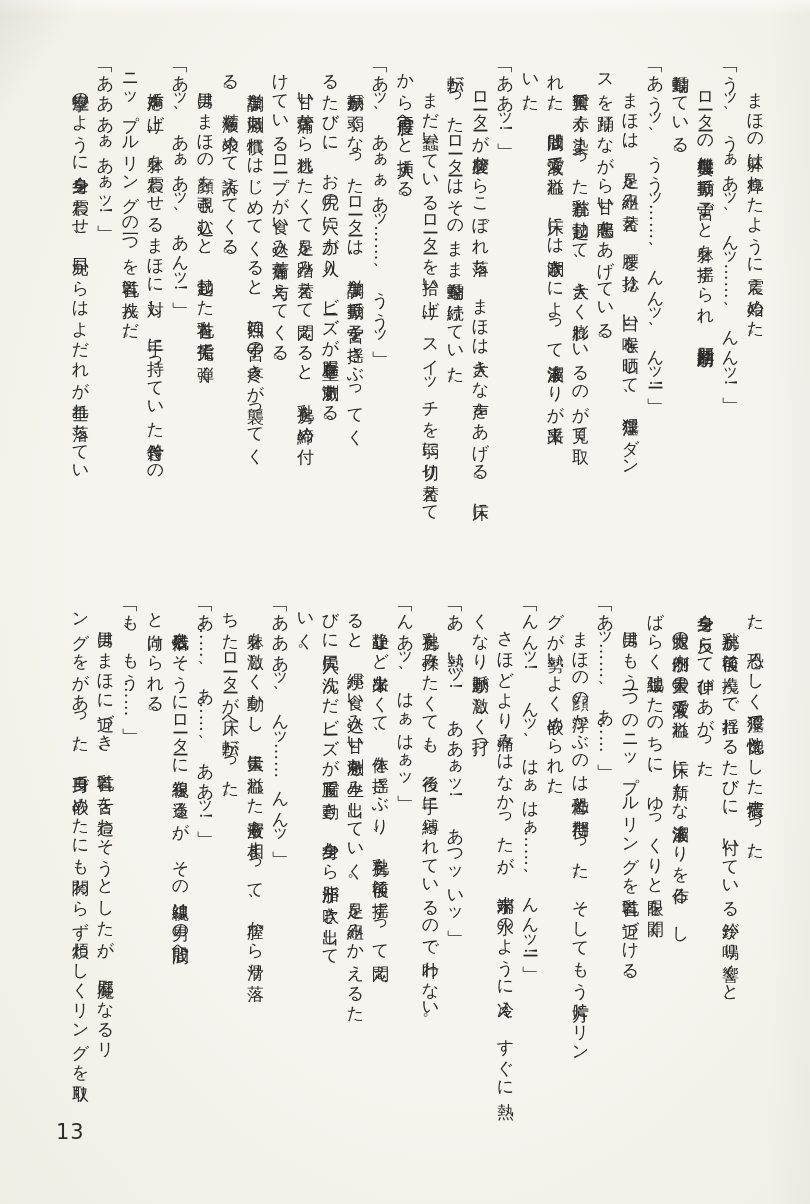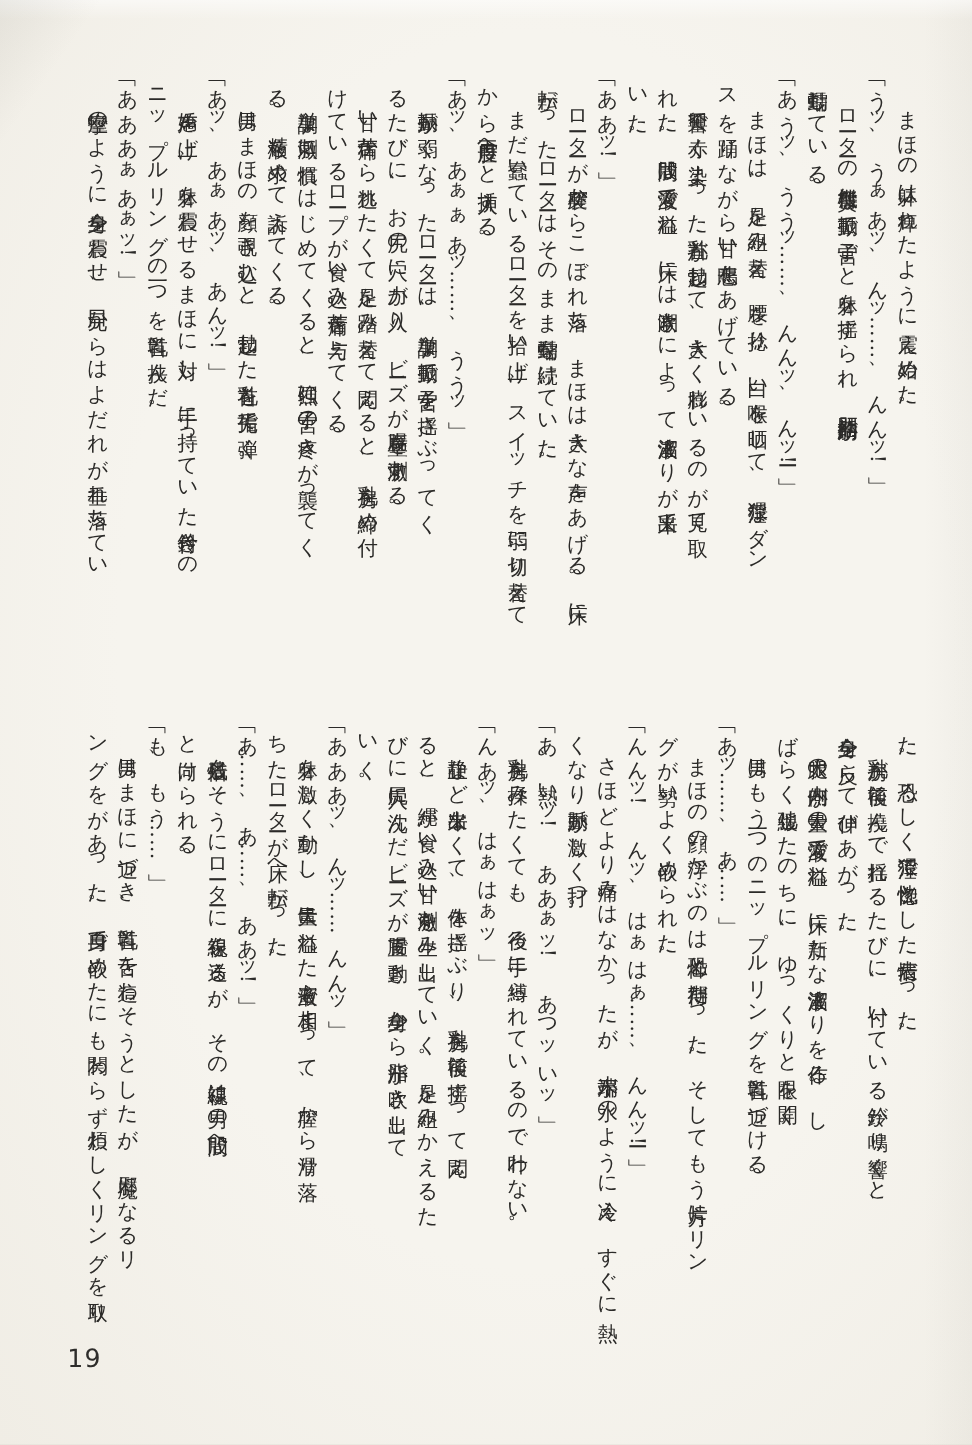--- a/index.html
+++ b/index.html
@@ -109,14 +109,14 @@
       <p class="line">「あああッ、んッ……んんッ」</p>
       <p class="line indent">躰を激しく動かし、大量に溢れた蜜液も相まって、膣から滑り落</p>
       <p class="line">ちたローターが床へ転がった。</p>
       <p class="line">「あ……、あ……、ああッ!」</p>
       <p class="line indent">名残惜しそうにローターに視線を送るが、その視線は男の股間へ</p>
       <p class="line">と向けられる。</p>
       <p class="line">「も、もう……」</p>
       <p class="line indent">男はまほに近づき、乳首に舌を這わそうとしたが、邪魔になるリ</p>
       <p class="line">ングをがあった。自身で嵌めたにも関わらず煩わしくリングを取り</p>
     </div>
-  <div class="page-number">19</div>
+  <div class="page-number">13</div>
 </div>
 
 </body></html>

